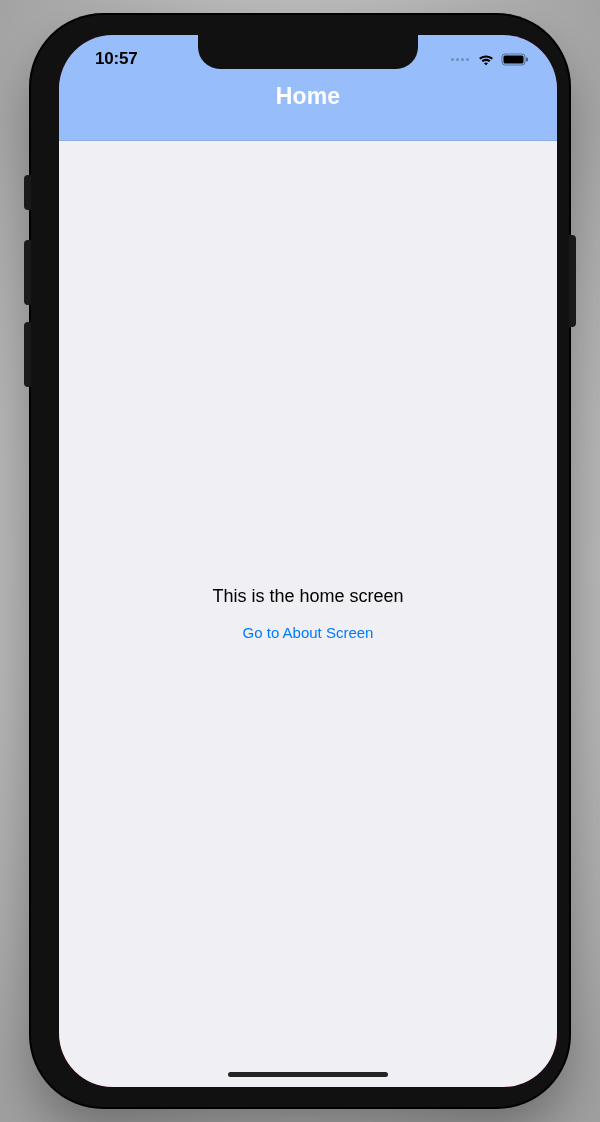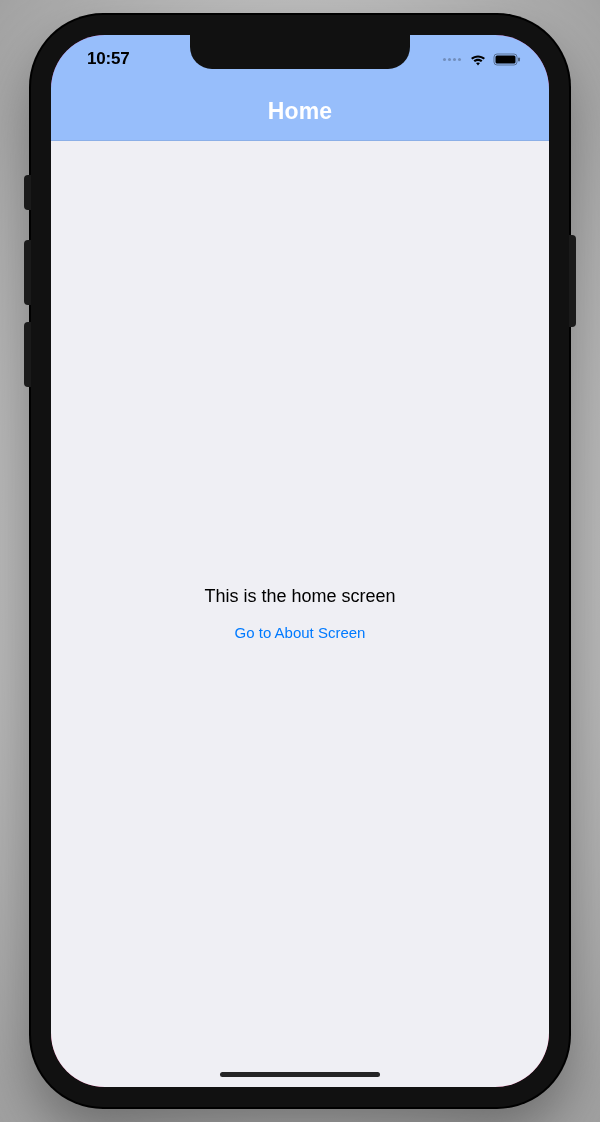--- a/index.html
+++ b/index.html
@@ -77,20 +77,21 @@
     
     .screen {
       width: 100%;
       height: 100%;
       background: #be185d;
       border-radius: 54px;
       overflow: hidden;
       position: relative;
       display: flex;
       flex-direction: column;
+      margin-left: 8px;
     }
     
     .notch {
       position: absolute;
       top: 0;
       left: 50%;
       transform: translateX(-50%);
       width: 220px;
       height: 34px;
       background: #111;
@@ -134,21 +135,21 @@
     }
     
     .wifi-icon svg, .battery-icon svg {
       display: block;
     }
     
     .nav-bar {
       height: 58px;
       background: #97befb;
       display: flex;
-      align-items: center;
+      align-items: flex-start;
       justify-content: center;
       border-bottom: 0.5px solid rgba(0,0,0,0.08);
     }
     
     .nav-title {
       font-size: 23px;
       font-weight: 600;
       color: #fff;
       letter-spacing: 0.2px;
     }

